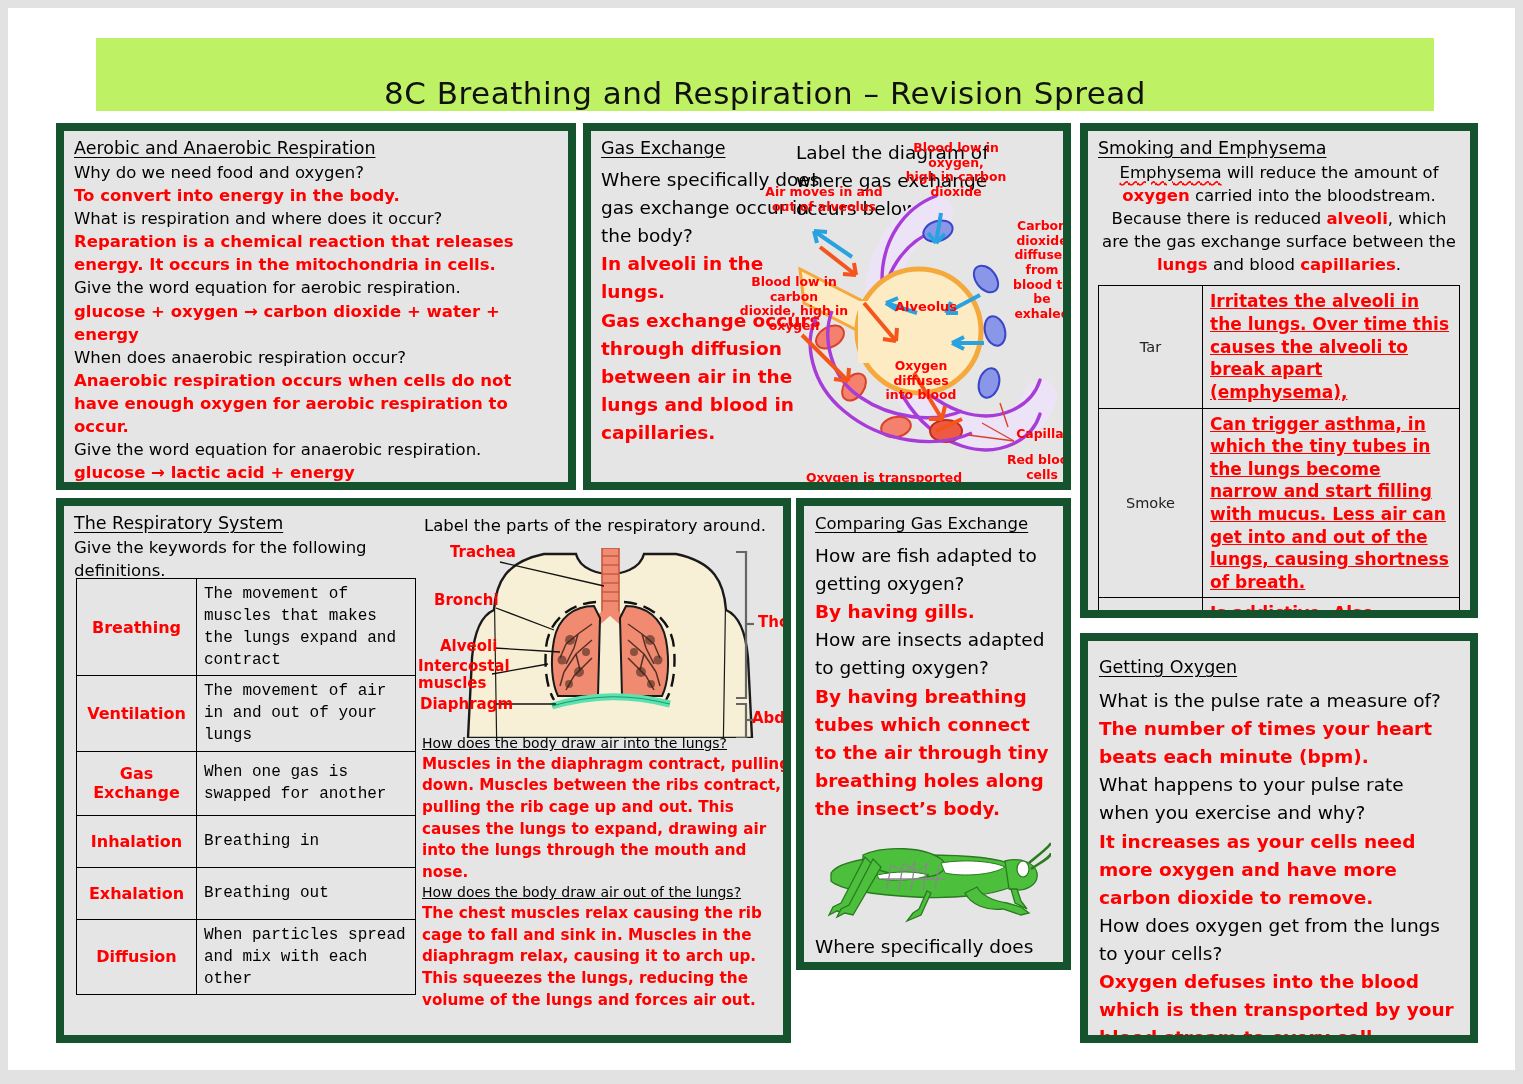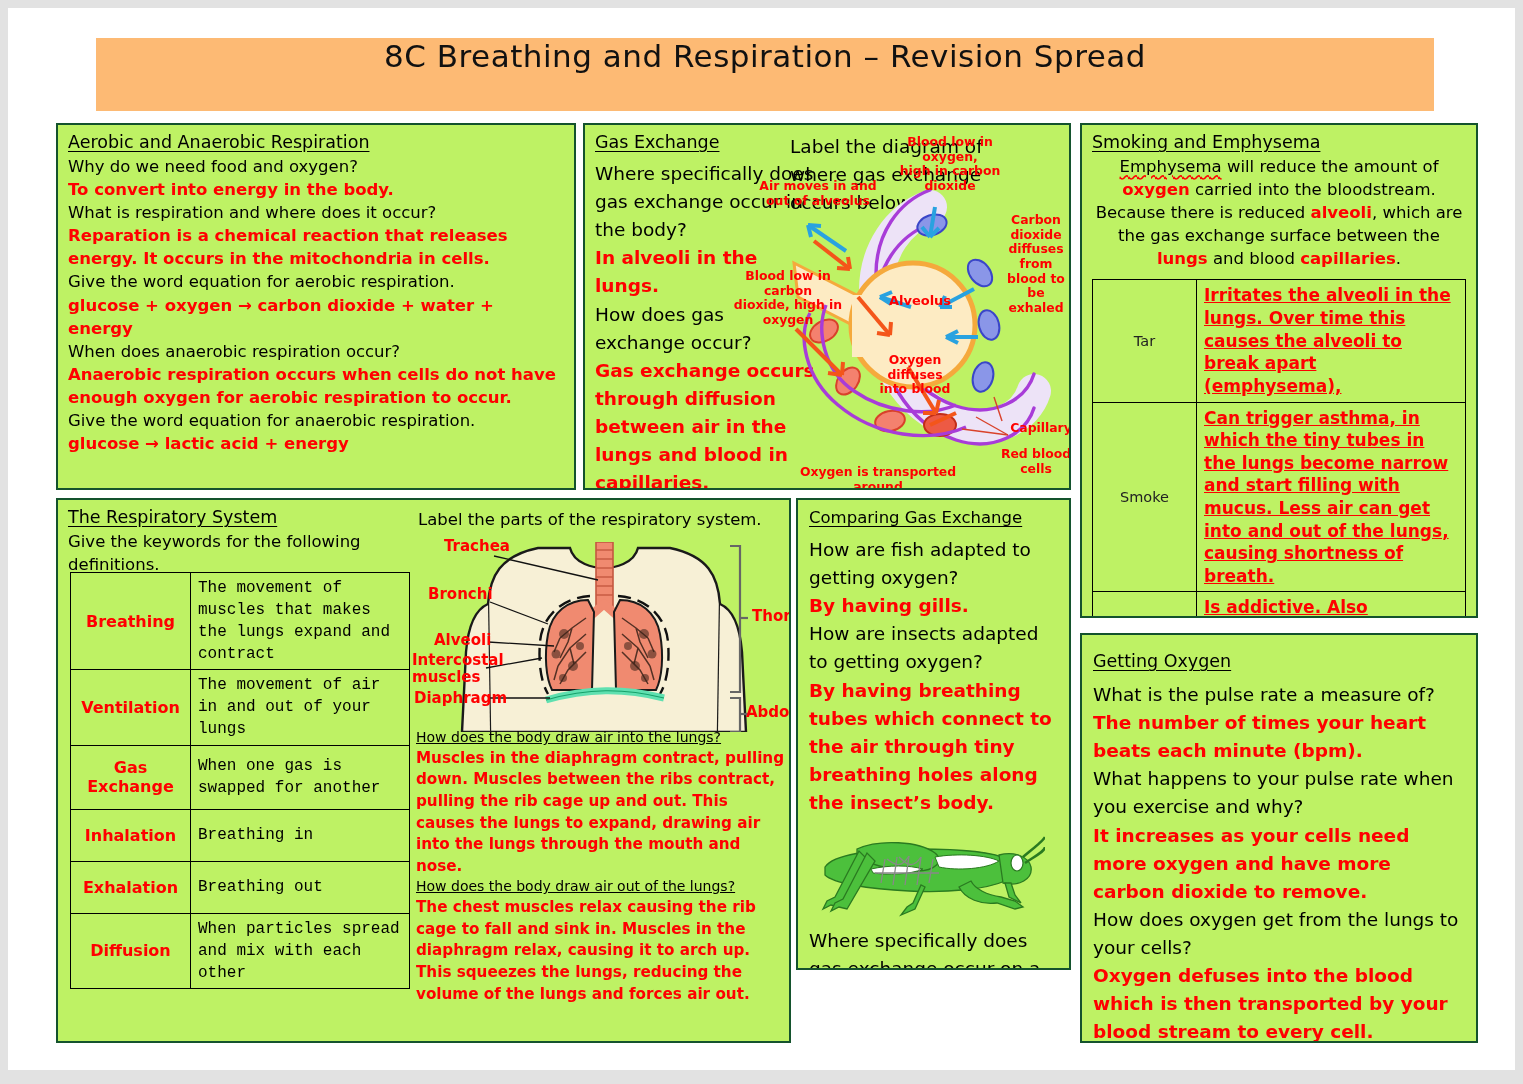--- a/index.html
+++ b/index.html
@@ -12,34 +12,34 @@
   .page {
     position: absolute;
     left: 8px; top: 8px;
     width: 1507px; height: 1062px;
     background: #ffffff;
   }
   .banner {
     position: absolute;
     left: 88px; top: 30px;
     width: 1338px; height: 73px;
-    background: #fdba74;
-    display: flex; align-items: flex-start; justify-content: center;
+    background: #bef264;
+    display: flex; align-items: flex-end; justify-content: center;
   }
   .banner-title {
     font-family: "DejaVu Sans", sans-serif;
     font-size: 31px;
     color: #111;
     letter-spacing: 0.5px;
     white-space: nowrap;
   }
   .panel {
     position: absolute;
-    border: 2px solid #14532d;
-    background: #bef264;
+    border: 8px solid #14532d;
+    background: #e5e5e5;
     overflow: hidden;
   }
   .heading {
     font-size: 17.5px;
     color: #000;
     text-decoration: underline;
     text-underline-offset: 3px;
     margin-bottom: 3px;
     white-space: nowrap;
   }
@@ -103,21 +103,20 @@
     <div class="q">Give the word equation for anaerobic respiration.</div>
     <div class="a">glucose → lactic acid + energy</div>
   </div>
 
   <div class="panel" style="left:575px; top:115px; width:488px; height:367px;">
 
     <div style="position:absolute; left:10px; top:7px; width:220px;">
       <div class="heading">Gas Exchange</div>
       <div class="big" style="margin-top:8px;">Where specifically does gas exchange occur in the body?</div>
       <div class="abig">In alveoli in the lungs.</div>
-      <div class="big">How does gas exchange occur?</div>
       <div class="abig">Gas exchange occurs through diffusion between air in the lungs and blood in capillaries.</div>
     </div>
 
     <div class="big" style="position:absolute; left:205px; top:8px; width:215px;">Label the diagram of where gas exchange occurs below.</div>
 
     <div style="position:absolute; left:195px; top:60px; width:293px; height:300px;">
       <svg width="293" height="300" viewBox="0 0 293 300">
 
         <path d="M150 22 C 118 34, 96 66, 96 106 C 96 170, 128 222, 176 238 C 214 250, 246 232, 254 206" fill="none" stroke="#EDE3F7" stroke-width="34" stroke-linecap="round"></path>
         <path d="M150 22 C 118 34, 96 66, 96 106 C 96 170, 128 222, 176 238 C 214 250, 246 232, 254 206" fill="none" stroke="#A83CD8" stroke-width="3.4" stroke-linecap="round" transform="translate(0,-17)"></path>
@@ -227,21 +226,21 @@
     </tbody>
       </table>
   </div>
 
   <div class="panel" style="left:48px; top:490px; width:735px; height:545px;">
 
     <div style="position:absolute; left:10px; top:7px; width:370px;">
       <div class="heading">The Respiratory System</div>
       <div class="q">Give the keywords for the following definitions.</div>
     </div>
-    <div class="q" style="position:absolute; left:360px; top:8px; width:370px;">Label the parts of the respiratory system.</div>
+    <div class="q" style="position:absolute; left:360px; top:8px; width:370px;">Label the parts of the respiratory around.</div>
 
     <table class="grid" style="position:absolute; left:12px; top:72px; width:340px;">
       <tbody>
           <tr>
         <td class="kw" style="height:88px;">Breathing</td>
         <td class="def">The movement of muscles that makes the lungs expand and contract</td>
       </tr>
       <tr>
         <td class="kw" style="height:64px;">Ventilation</td>
         <td class="def">The movement of air in and out of your lungs</td>

